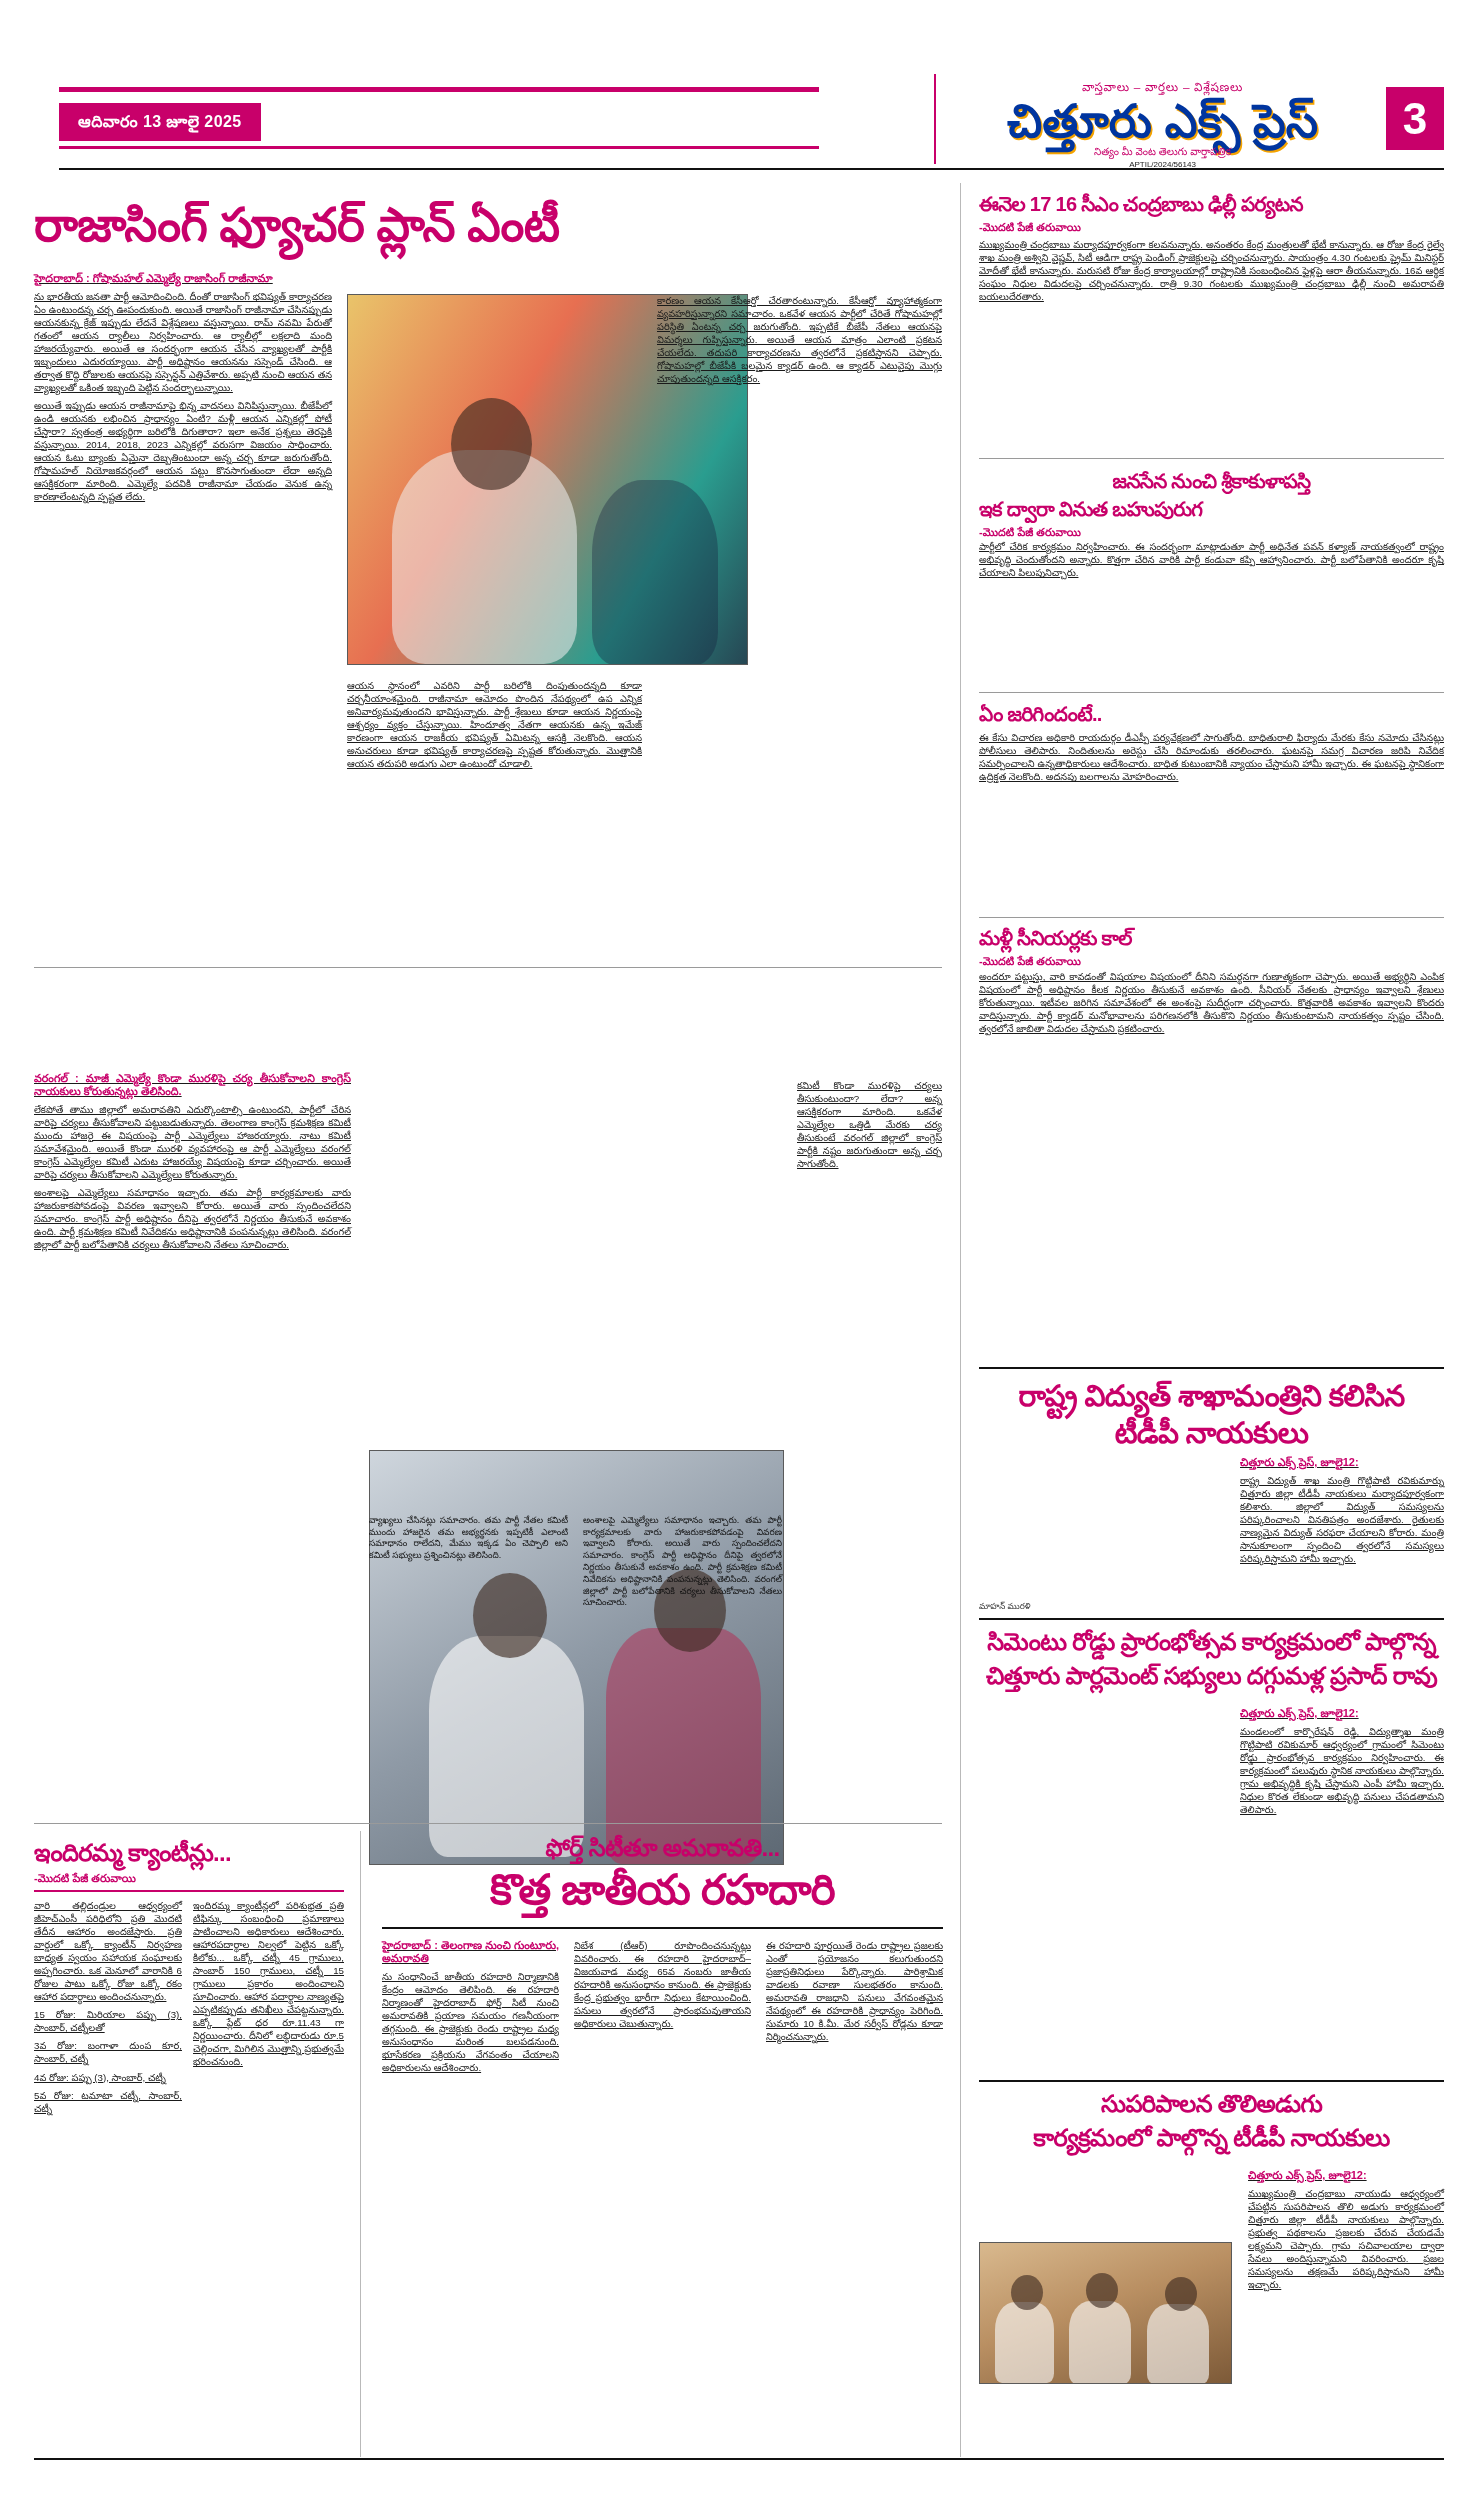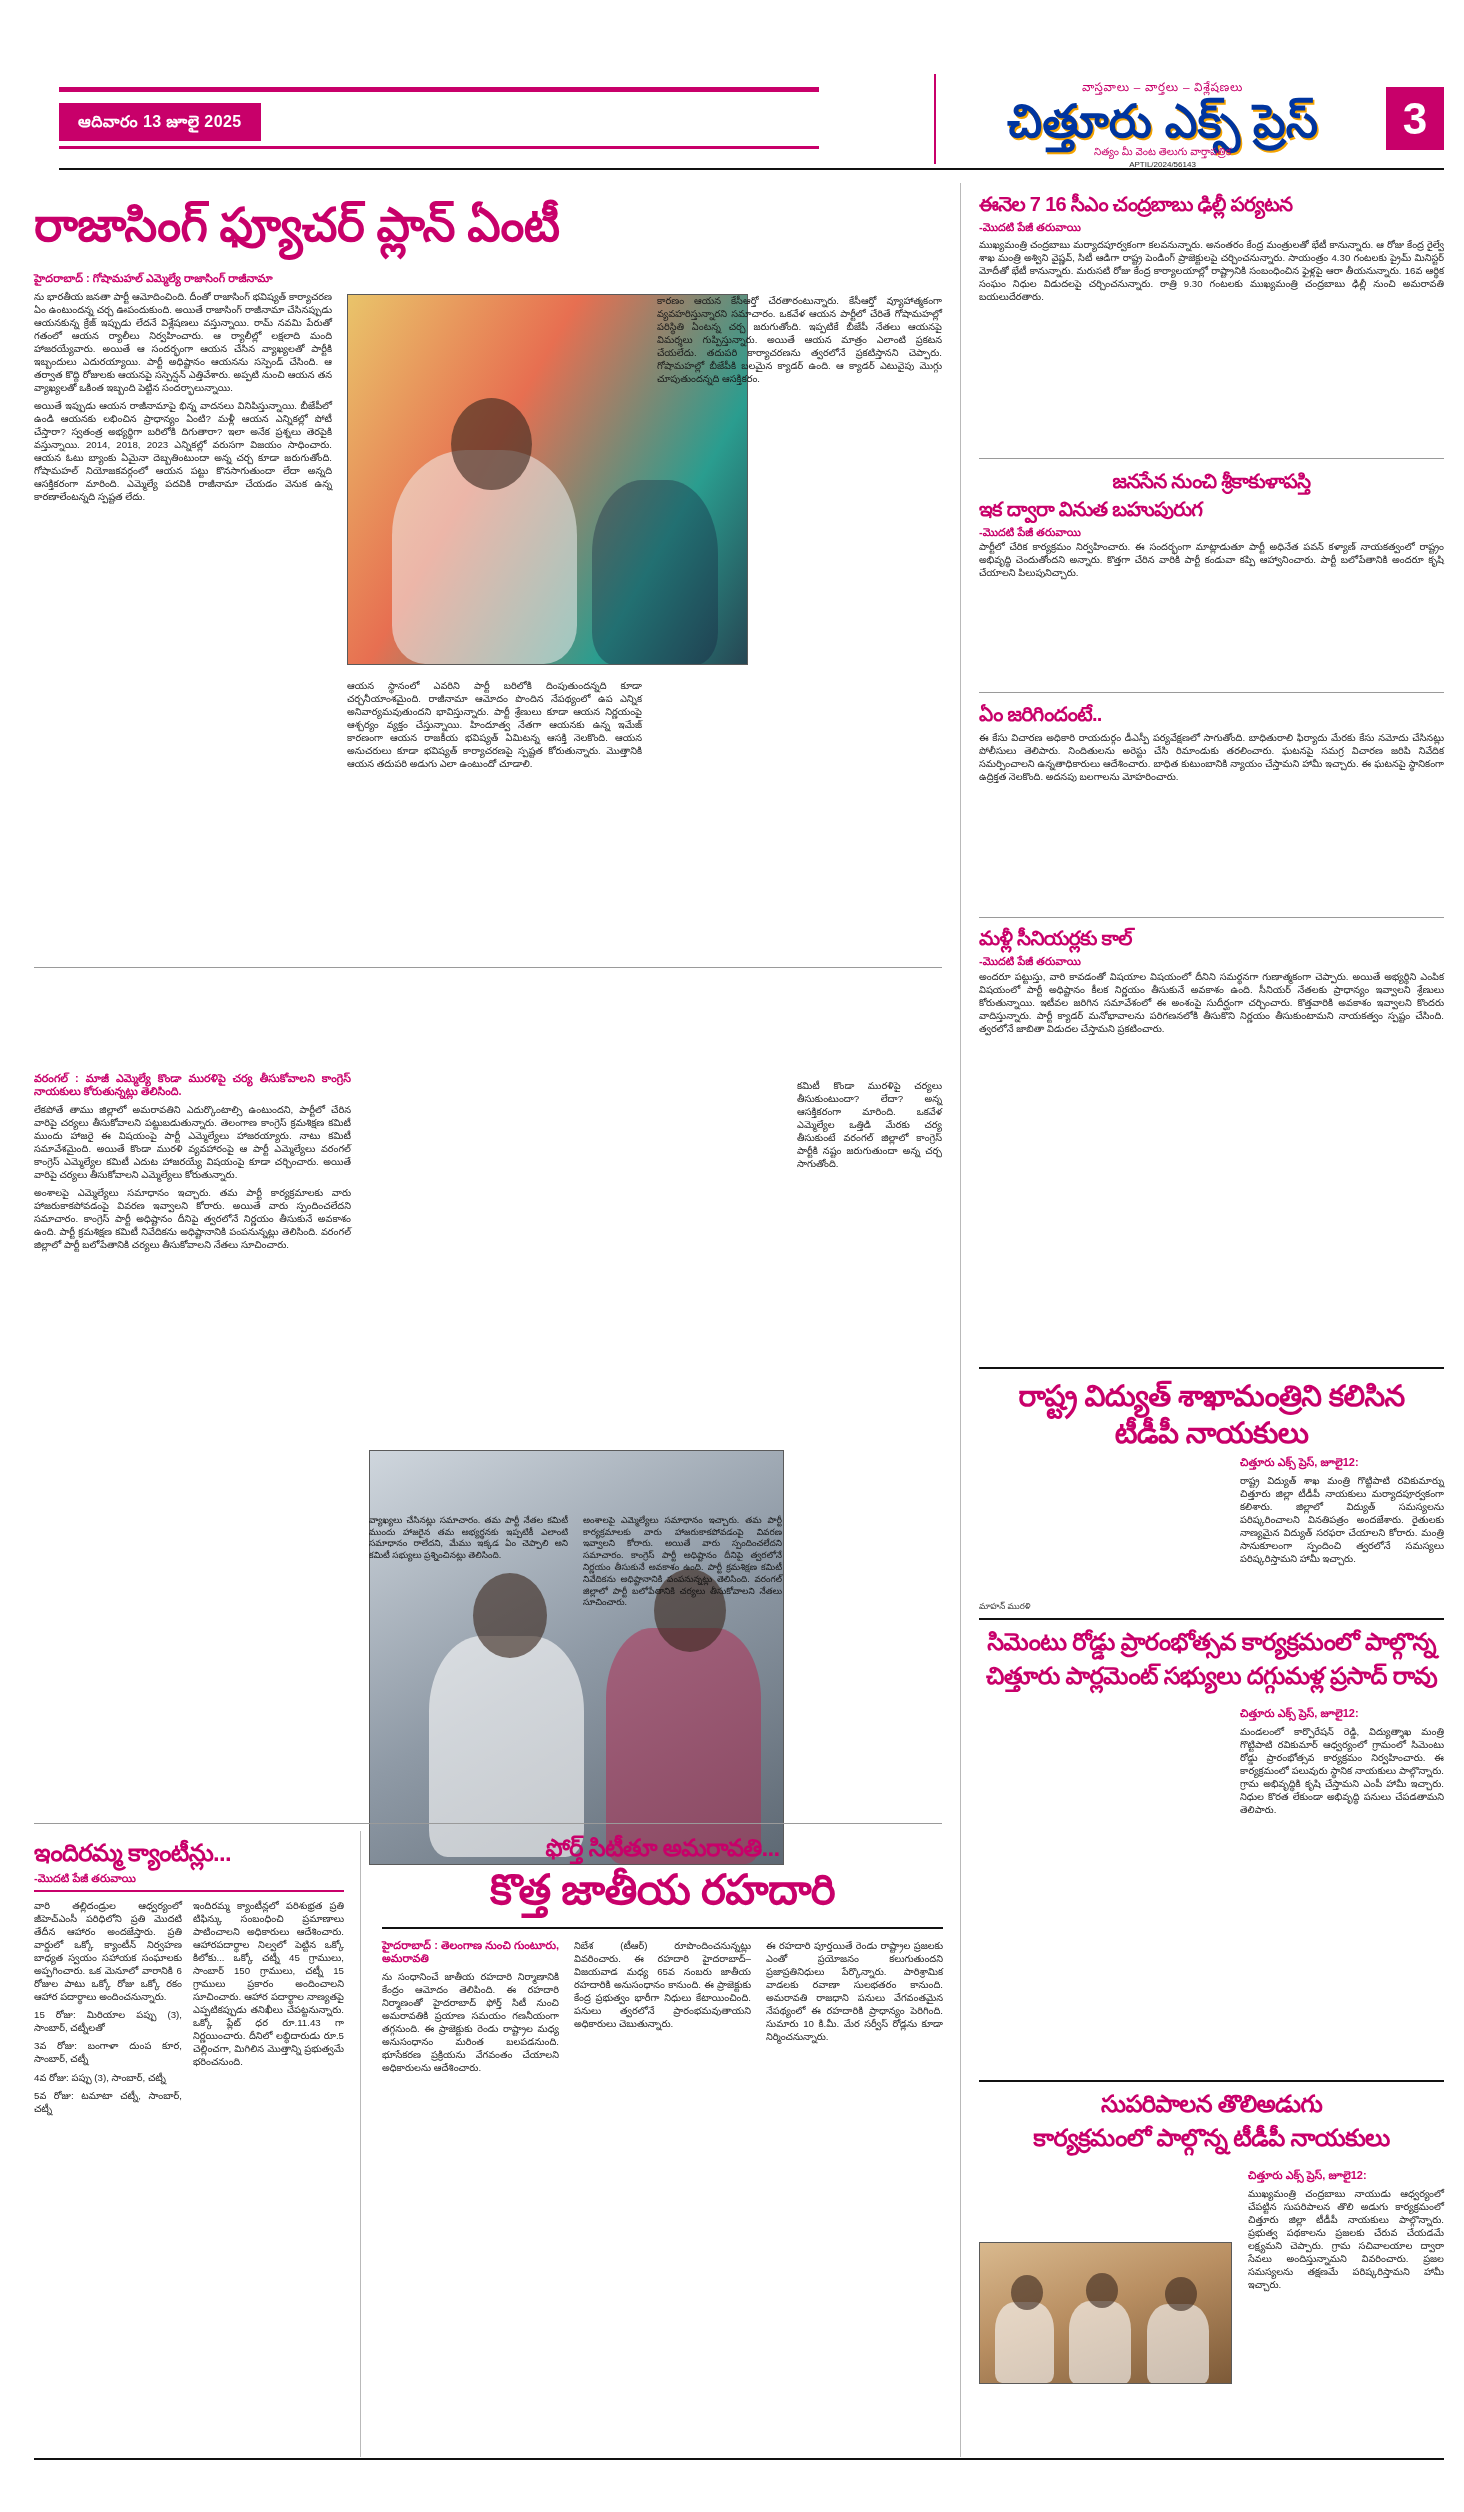--- a/index.html
+++ b/index.html
@@ -44,21 +44,21 @@
   .hl-xxl{font-size:47px;}
   .hl-xl{font-size:42px;}
   .hl-l{font-size:29.5px;}
   .hl-m{font-size:24px;}
   .hl-s{font-size:20px;}
   .sub-red{color:#c8006a;font-size:11px;font-weight:bold;}
   .body-text{
     font-size:9.7px;line-height:13px;color:#1a1a1a;text-align:justify;
     text-justify:inter-word;hyphens:auto;word-break:break-word;
   }
-  .body-text p{margin:0 0 5.2px 0;}
+  .body-text p{margin:0 0 5.2px 0;text-decoration:underline;}
   .caption{font-size:8.9px;line-height:11.8px;color:#111;text-align:justify;}
   .photo{
     background:linear-gradient(160deg,#9fb4c9,#6c7f93 45%,#53606d);
     border:0.7px solid #5a5a5a;position:relative;overflow:hidden;
   }
   .photo.warm{background:linear-gradient(160deg,#d9b98e,#b98f62 45%,#7d5a38);}
   .photo.temple{background:linear-gradient(120deg,#e9c46a,#e76f51 38%,#2a9d8f 75%,#264653);}
   .photo.hall{background:linear-gradient(150deg,#cfd6dd,#8f9aa6 50%,#5d6873);}
   .photo .figs{position:absolute;inset:0;}
   .photo .f{position:absolute;background:rgba(30,30,40,.45);border-radius:40% 40% 18% 18%;}
@@ -171,21 +171,21 @@
     <p><span class="sub-red">హైదరాబాద్ : తెలంగాణ నుంచి గుంటూరు, అమరావతి</span></p>
     <p>ను సంధానించే జాతీయ రహదారి నిర్మాణానికి కేంద్రం ఆమోదం తెలిపింది. ఈ రహదారి నిర్మాణంతో హైదరాబాద్ ఫోర్త్ సిటీ నుంచి అమరావతికి ప్రయాణ సమయం గణనీయంగా తగ్గనుంది. ఈ ప్రాజెక్టుకు రెండు రాష్ట్రాల మధ్య అనుసంధానం మరింత బలపడనుంది. భూసేకరణ ప్రక్రియను వేగవంతం చేయాలని అధికారులను ఆదేశించారు.</p>
   </div>
   <div class="col body-text tel" style="left:574px;top:1939px;width:177px;">
     <p>నిబేశ (టీఆర్) రూపొందించనున్నట్లు వివరించారు. ఈ రహదారి హైదరాబాద్–విజయవాడ మధ్య 65వ నంబరు జాతీయ రహదారికి అనుసంధానం కానుంది. ఈ ప్రాజెక్టుకు కేంద్ర ప్రభుత్వం భారీగా నిధులు కేటాయించింది. పనులు త్వరలోనే ప్రారంభమవుతాయని అధికారులు చెబుతున్నారు.</p>
   </div>
   <div class="col body-text tel" style="left:766px;top:1939px;width:177px;">
     <p>ఈ రహదారి పూర్తయితే రెండు రాష్ట్రాల ప్రజలకు ఎంతో ప్రయోజనం కలుగుతుందని ప్రజాప్రతినిధులు పేర్కొన్నారు. పారిశ్రామిక వాడలకు రవాణా సులభతరం కానుంది. అమరావతి రాజధాని పనులు వేగవంతమైన నేపథ్యంలో ఈ రహదారికి ప్రాధాన్యం పెరిగింది. సుమారు 10 కి.మీ. మేర సర్వీస్ రోడ్లను కూడా నిర్మించనున్నారు.</p>
   </div>
 
-  <div class="col headline hl-s tel" style="left:979px;top:193px;width:465px;">ఈనెల 7 16 సీఎం చంద్రబాబు ఢిల్లీ పర్యటన</div>
+  <div class="col headline hl-s tel" style="left:979px;top:193px;width:465px;">ఈనెల 17 16 సీఎం చంద్రబాబు ఢిల్లీ పర్యటన</div>
   <div class="col sub-red tel" style="left:979px;top:221px;width:465px;">-మెుదటి పేజీ తరువాయి</div>
   <div class="col body-text tel" style="left:979px;top:238px;width:465px;">
     <p>ముఖ్యమంత్రి చంద్రబాబు మర్యాదపూర్వకంగా కలవనున్నారు. అనంతరం కేంద్ర మంత్రులతో భేటీ కానున్నారు. ఆ రోజు కేంద్ర రైల్వే శాఖ మంత్రి అశ్విని వైష్ణవ్, సిటీ ఆడిగా రాష్ట్ర పెండింగ్ ప్రాజెక్టులపై చర్చించనున్నారు. సాయంత్రం 4.30 గంటలకు ప్రైమ్ మినిస్టర్ మోదీతో భేటీ కానున్నారు. మరుసటి రోజు కేంద్ర కార్యాలయాల్లో రాష్ట్రానికి సంబంధించిన ఫైళ్లపై ఆరా తీయనున్నారు. 16వ ఆర్థిక సంఘం నిధుల విడుదలపై చర్చించనున్నారు. రాత్రి 9.30 గంటలకు ముఖ్యమంత్రి చంద్రబాబు ఢిల్లీ నుంచి అమరావతి బయలుదేరతారు.</p>
   </div>
 
   <div class="col headline hl-s tel" style="left:979px;top:470px;width:465px;text-align:center;">జనసేన నుంచి శ్రీకాకుళాపస్తి</div>
   <div class="col headline hl-s tel" style="left:979px;top:498px;width:465px;text-align:left;">ఇక ద్వారా వినుత బహుపురుగ</div>
   <div class="col sub-red tel" style="left:979px;top:526px;width:465px;">-మెుదటి పేజీ తరువాయి</div>
   <div class="col body-text tel" style="left:979px;top:540px;width:465px;">
     <p>పార్టీలో చేరిక కార్యక్రమం నిర్వహించారు. ఈ సందర్భంగా మాట్లాడుతూ పార్టీ అధినేత పవన్ కళ్యాణ్ నాయకత్వంలో రాష్ట్రం అభివృద్ధి చెందుతోందని అన్నారు. కొత్తగా చేరిన వారికి పార్టీ కండువా కప్పి ఆహ్వానించారు. పార్టీ బలోపేతానికి అందరూ కృషి చేయాలని పిలుపునిచ్చారు.</p>

